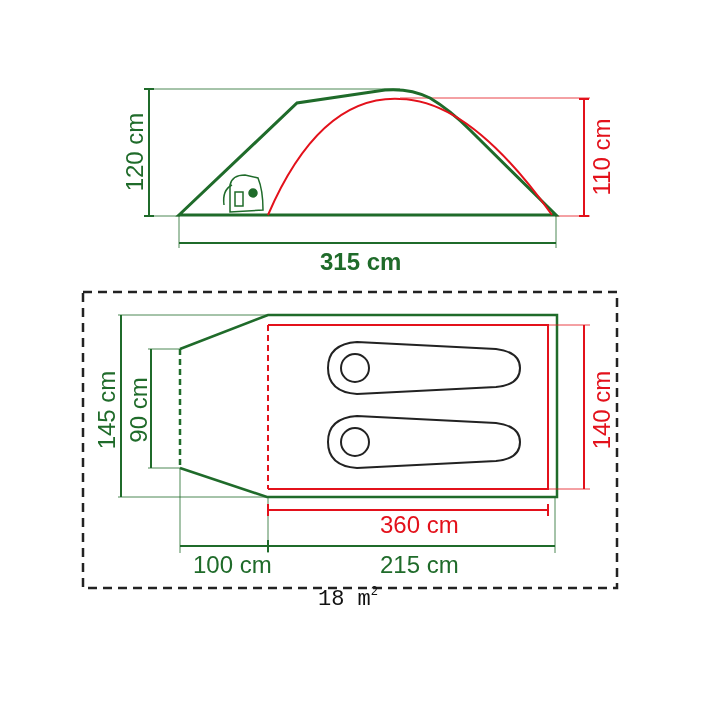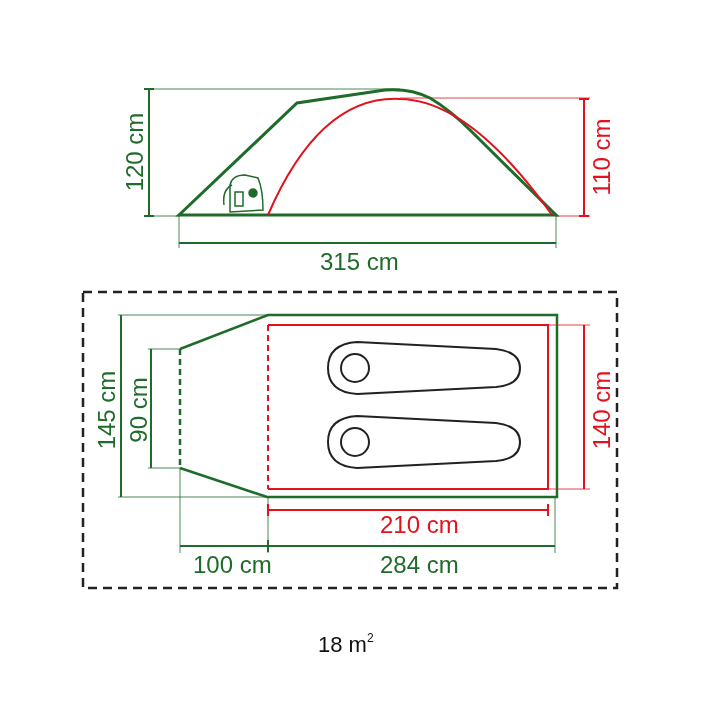--- a/index.html
+++ b/index.html
@@ -85,22 +85,22 @@
     </g>
     <g fill="none" stroke="#222" stroke-width="2">
       <path d="M357,416 L496,423 Q520,426 520,442 Q520,459 496,461 L357,468 Q328,466 328,442 Q328,418 357,416 Z"></path>
       <circle cx="355" cy="442" r="14"></circle>
     </g>
   </g>
 </svg>
 
 <div class="lbl green rot" style="left:96px;top:140px;">120 cm</div>
 <div class="lbl red rot" style="left:564px;top:145px;">110 cm</div>
-<div class="lbl green" style="left:320px;top:250px;">315 cm</div>
+<div class="lbl green" style="left:320px;top:250px;font-weight:bold;">315 cm</div>
 
 <div class="lbl green rot" style="left:68px;top:398px;">145 cm</div>
 <div class="lbl green rot" style="left:106px;top:398px;">90 cm</div>
 <div class="lbl red rot" style="left:563px;top:398px;">140 cm</div>
-<div class="lbl red" style="left:380px;top:513px;">210 cm</div>
+<div class="lbl red" style="left:380px;top:513px;">360 cm</div>
 <div class="lbl green" style="left:193px;top:553px;">100 cm</div>
-<div class="lbl green" style="left:380px;top:553px;">284 cm</div>
+<div class="lbl green" style="left:380px;top:553px;">215 cm</div>
 
-<div class="lbl black" style="left:318px;top:632px;font-size:22px;"><span>18 m</span><sup>2</sup></div>
+<div class="lbl black" style="left:318px;top:586px;font-size:22px;font-family:Liberation Mono, monospace;"><span>18 m</span><sup>2</sup></div>
 
 </body></html>

